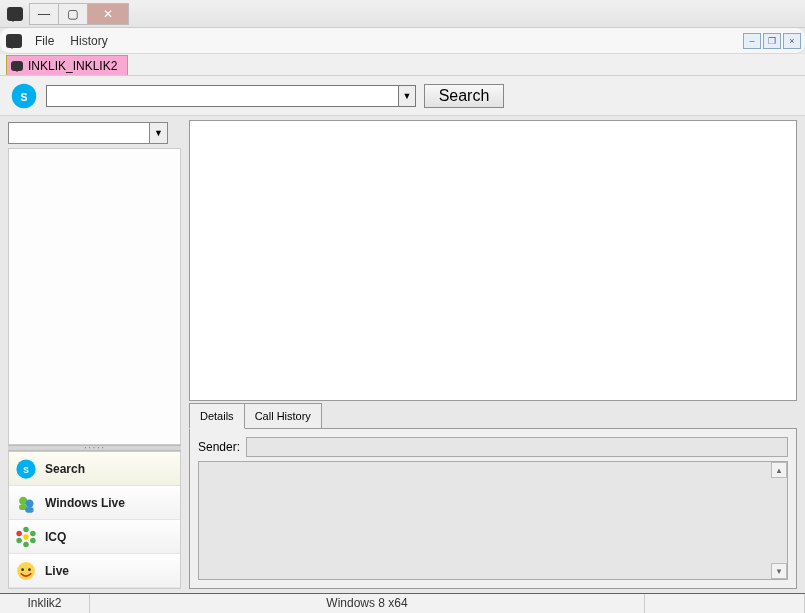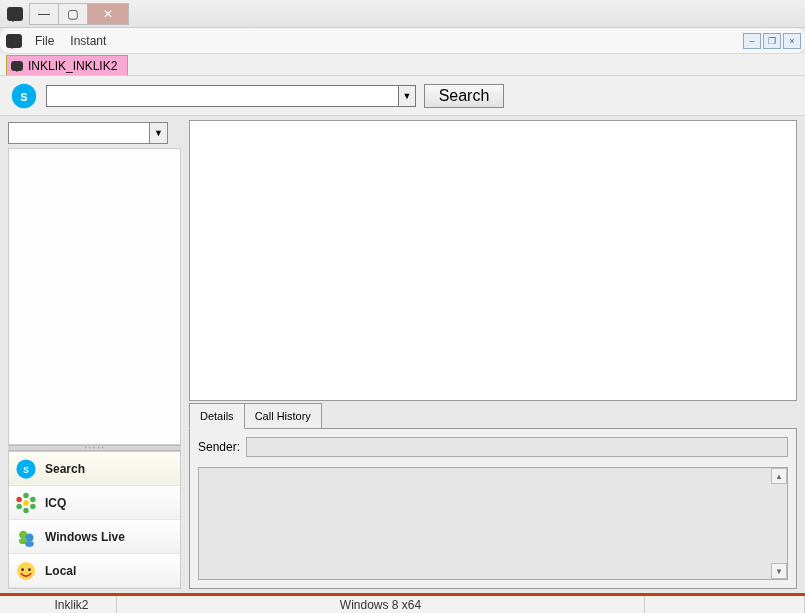--- a/index.html
+++ b/index.html
@@ -48,30 +48,30 @@
   .service-item { height:34px; display:flex; align-items:center; gap:8px; padding:0 6px; border-bottom:1px solid #e4e4e4; font-weight:bold; font-size:12px; color:#222; background:linear-gradient(#fefefe,#f2f2f2);}
   .service-item.sel{ background:linear-gradient(#fdfdf4,#f1f1e5);}
   .svc-icon{width:22px;height:22px;}
 
   
   .rightcol { flex:1; display:flex; flex-direction:column; padding:4px 8px 4px 4px;}
   .msg-view { flex:1; border:1px solid #9a9a9a; background:#fff; margin-bottom:6px;}
   .detail-tabs { display:flex; height:22px; align-items:flex-end; border-bottom:1px solid #9a9a9a; position:relative;}
   .dtab { height:20px; padding:12px 10px; border:1px solid #9a9a9a; background:#eee; margin-right:-1px; display:flex;align-items:center; font-size:11px; position:relative; top:1px;}
   .dtab.active{ background:#f0f0f0; border-bottom:1px solid #f0f0f0; z-index:2;}
-  .detail-panel{ border:1px solid #9a9a9a; border-top:none; background:#f0f0f0; padding:8px; height:160px; display:flex; flex-direction:column; gap:10px;}
+  .detail-panel{ border:1px solid #9a9a9a; border-top:none; background:#f0f0f0; padding:8px; height:160px; display:flex; flex-direction:column; gap:4px;}
   .sender-row{ display:flex; align-items:center; gap:6px;}
   .sender-row label{font-size:12px;}
   .sender-box{ flex:1; height:20px; border:1px solid #aaa; background:#e6e6e6;}
   .text-area{ flex:1; border:1px solid #aaa; background:#e6e6e6; position:relative;}
   .text-area .sb-up{position:absolute;right:0;top:0;width:16px;height:16px;border:1px solid #bbb;background:#f2f2f2;display:flex;align-items:center;justify-content:center;font-size:9px;color:#666;}
   .text-area .sb-dn{position:absolute;right:0;bottom:0;width:16px;height:16px;border:1px solid #bbb;background:#f2f2f2;display:flex;align-items:center;justify-content:center;font-size:9px;color:#666;}
 
   
-  .statusbar{ height:20px; background:#f2f2f2; border-top:3px solid #c2410c; display:flex;padding-left:27px;}
+  .statusbar{ height:20px; background:#f2f2f2; border-top:1px solid #c2410c; display:flex;}
   .status-cell{ border-right:1px solid #ccc; padding:2px 0; text-align:center; font-size:12px; color:#333;}
   .sc1{width:90px;} .sc2{width:120px;} .sc3{flex:1;} .sc4{width:160px;}
 
   
   .bubble-dark{width:16px;height:14px;background:#333;border-radius:3px;position:relative;}
   .bubble-dark::after{content:"";position:absolute;left:3px;bottom:-4px;border:3px solid transparent;border-top-color:#333;}
 
 </style>
 </head>
 <body>
@@ -85,21 +85,21 @@
     <div class="win-btn">▢</div>
     <div class="win-btn close">✕</div>
   </div>
 </div>
 
 <div class="menubar">
   <div class="icon-slot">
       <span class="bubble-dark"></span>
     </div>
   <div class="menu-item">File</div>
-  <div class="menu-item">Instant</div>
+  <div class="menu-item">History</div>
   <div class="spacer"></div>
   <div class="mdi-btn">–</div>
   <div class="mdi-btn">❐</div>
   <div class="mdi-btn">×</div>
 </div>
 
 <div class="tabstrip">
   <div class="mdi-tab">
     <div class="tab-icon">
         <span class="bubble-dark" style="width:12px;height:10px;"></span>
@@ -141,54 +141,54 @@
               <circle cx="16" cy="16" r="14" fill="#00aff0"></circle>
               <text x="16" y="22" font-size="16" font-weight="bold" fill="#fff" text-anchor="middle" font-family="Arial">S</text>
             </svg>
         </div>
         <span>Search</span>
       </div>
 
       <div class="service-item">
         <div class="svc-icon">
           <svg viewBox="0 0 32 32" width="22" height="22">
+              <circle cx="12" cy="13" r="6" fill="#6fbf3f"></circle>
+              <circle cx="21" cy="17" r="6" fill="#3a8fd8"></circle>
+              <rect x="6" y="18" width="12" height="8" rx="3" fill="#6fbf3f"></rect>
+              <rect x="15" y="22" width="12" height="8" rx="3" fill="#3a8fd8"></rect>
+            </svg>
+        </div>
+        <span>Windows Live</span>
+      </div>
+
+      <div class="service-item">
+        <div class="svc-icon">
+          <svg viewBox="0 0 32 32" width="22" height="22">
             <circle cx="16" cy="16" r="4" fill="#ffcc00"></circle>
             <circle cx="16" cy="5" r="4" fill="#4caf50"></circle>
               <circle cx="26" cy="11" r="4" fill="#4caf50"></circle>
               <circle cx="26" cy="21" r="4" fill="#4caf50"></circle>
               <circle cx="16" cy="27" r="4" fill="#4caf50"></circle>
               <circle cx="6" cy="21" r="4" fill="#4caf50"></circle>
               <circle cx="6" cy="11" r="4" fill="#e53935"></circle>
           </svg>
         </div>
         <span>ICQ</span>
       </div>
 
       <div class="service-item">
         <div class="svc-icon">
           <svg viewBox="0 0 32 32" width="22" height="22">
-              <circle cx="12" cy="13" r="6" fill="#6fbf3f"></circle>
-              <circle cx="21" cy="17" r="6" fill="#3a8fd8"></circle>
-              <rect x="6" y="18" width="12" height="8" rx="3" fill="#6fbf3f"></rect>
-              <rect x="15" y="22" width="12" height="8" rx="3" fill="#3a8fd8"></rect>
-            </svg>
-        </div>
-        <span>Windows Live</span>
-      </div>
-
-      <div class="service-item">
-        <div class="svc-icon">
-          <svg viewBox="0 0 32 32" width="22" height="22">
               <circle cx="16" cy="16" r="13" fill="#ffd54f"></circle>
               <circle cx="11" cy="14" r="2" fill="#333"></circle>
               <circle cx="21" cy="14" r="2" fill="#333"></circle>
               <path d="M9 20 Q16 27 23 20" stroke="#d32f2f" stroke-width="2.5" fill="none" stroke-linecap="round"></path>
             </svg>
         </div>
-        <span>Local</span>
+        <span>Live</span>
       </div>
 
     </div>
   </div>
 
   <div class="rightcol">
     <div class="msg-view"></div>
 
     <div class="detail-tabs">
       <div class="dtab active">Details</div>

